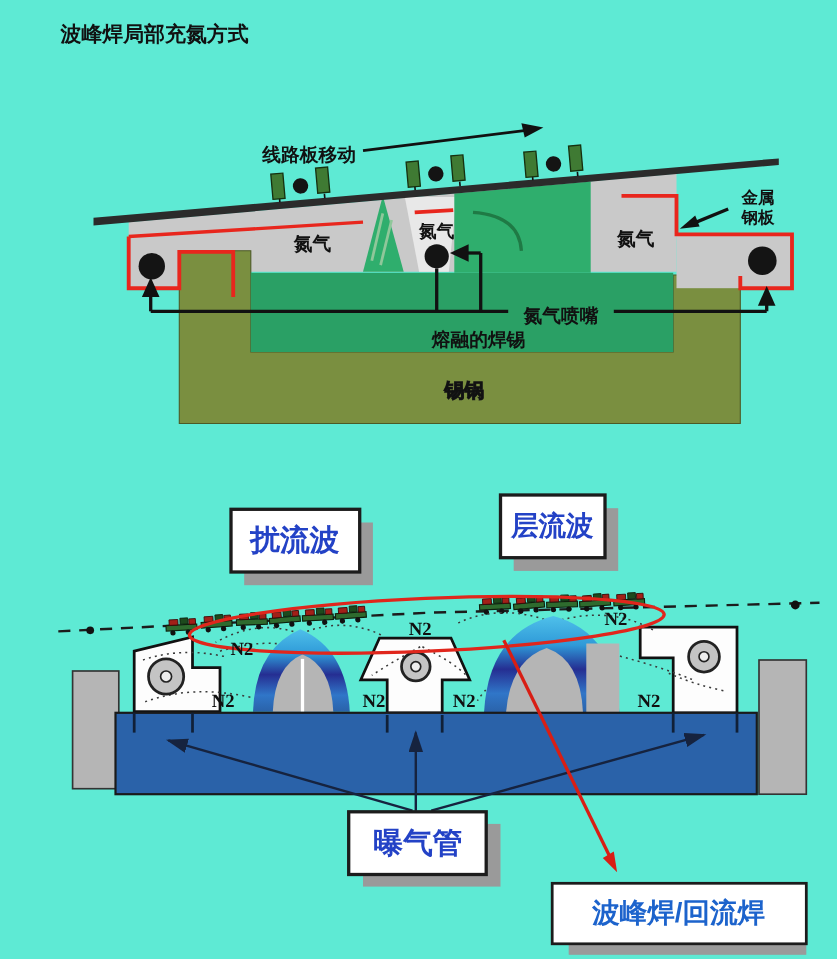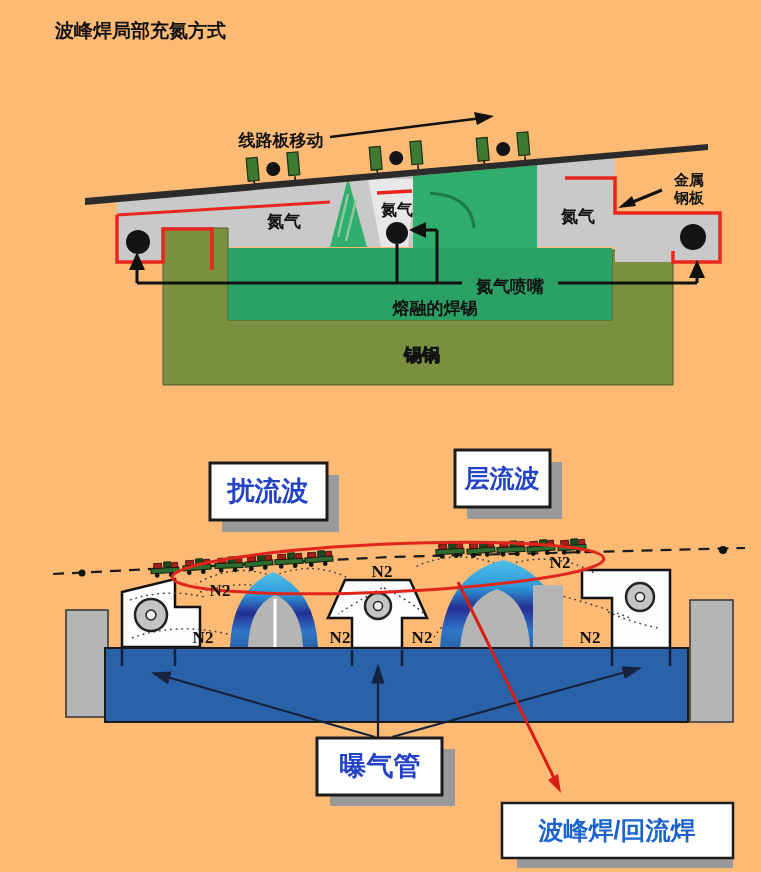--- a/index.html
+++ b/index.html
@@ -1,17 +1,17 @@
 <!DOCTYPE html>
 <html><head>
 <meta charset="utf-8">
 <style>
   html,body{margin:0;padding:0;background:#ffffff;}
   body{font-family:"Liberation Sans","DejaVu Sans",sans-serif;}
-  .stage{position:relative;width:761px;height:872px;background:#fdba74;overflow:hidden;text-decoration:underline;}
+  .stage{position:relative;width:761px;height:872px;background:#5eead4;overflow:hidden;text-decoration:underline;}
   svg{position:absolute;left:0;top:0;}
   text{user-select:none;}
   .cn{font-family:"Liberation Sans","DejaVu Sans",sans-serif;font-weight:bold;fill:#111;}
   .n2{font-family:"Liberation Serif","DejaVu Serif",serif;font-weight:bold;fill:#101010;}
   .boxlabel{font-family:"Liberation Sans","DejaVu Sans",sans-serif;font-weight:bold;}
 </style>
 </head>
 <body>
 
 <div class="stage">

